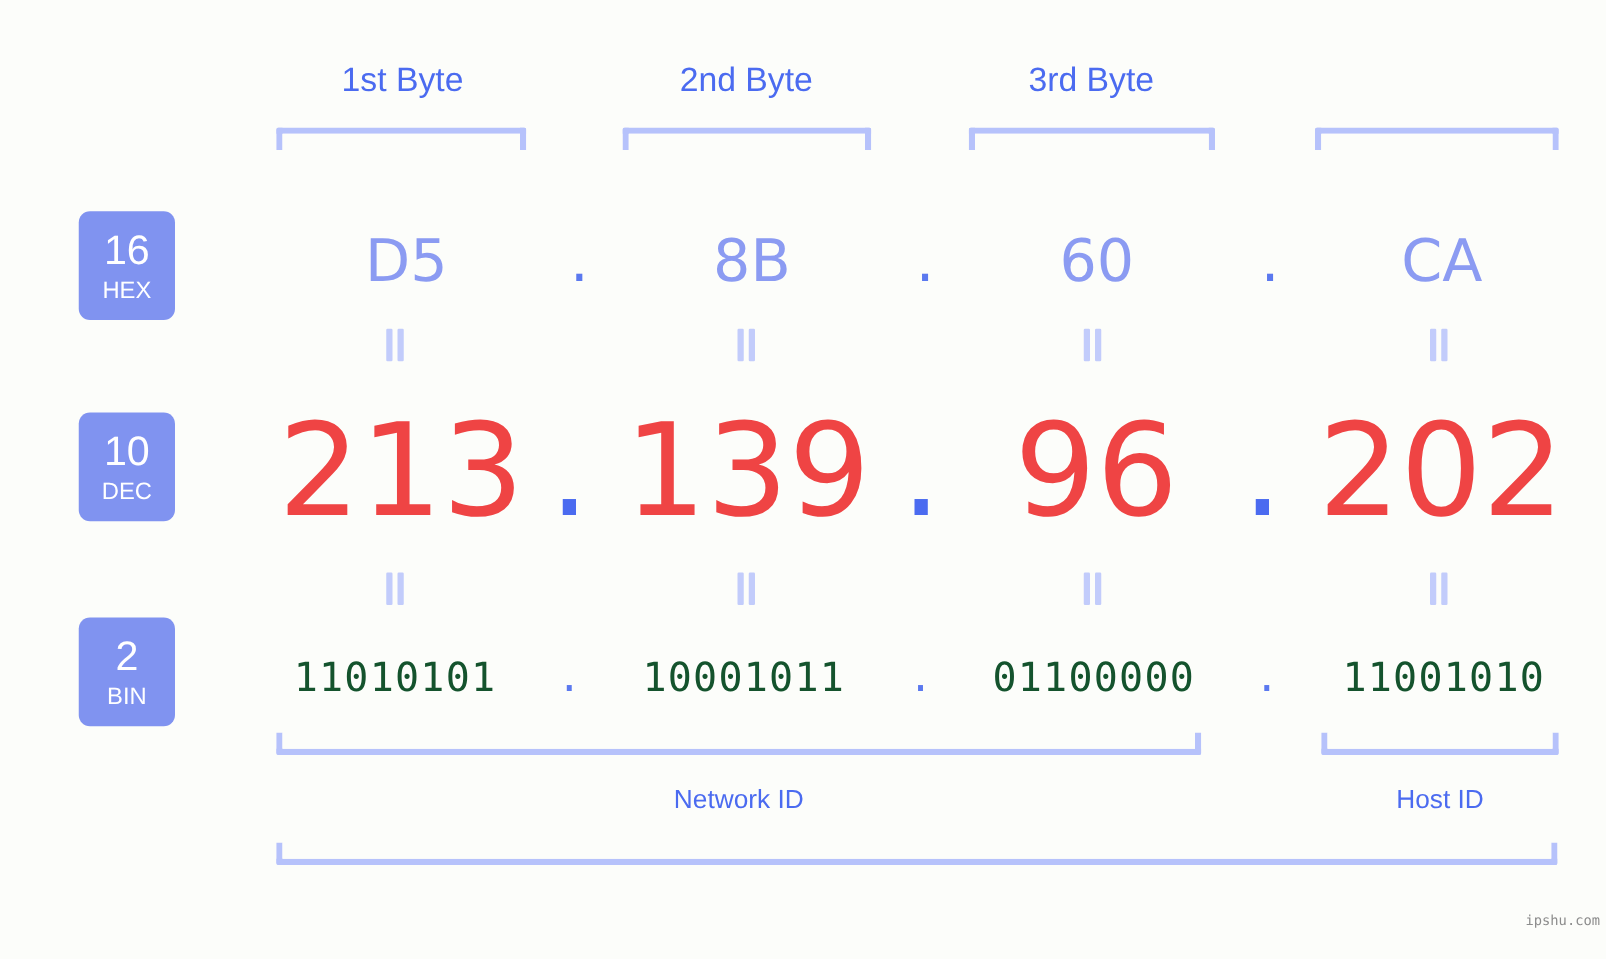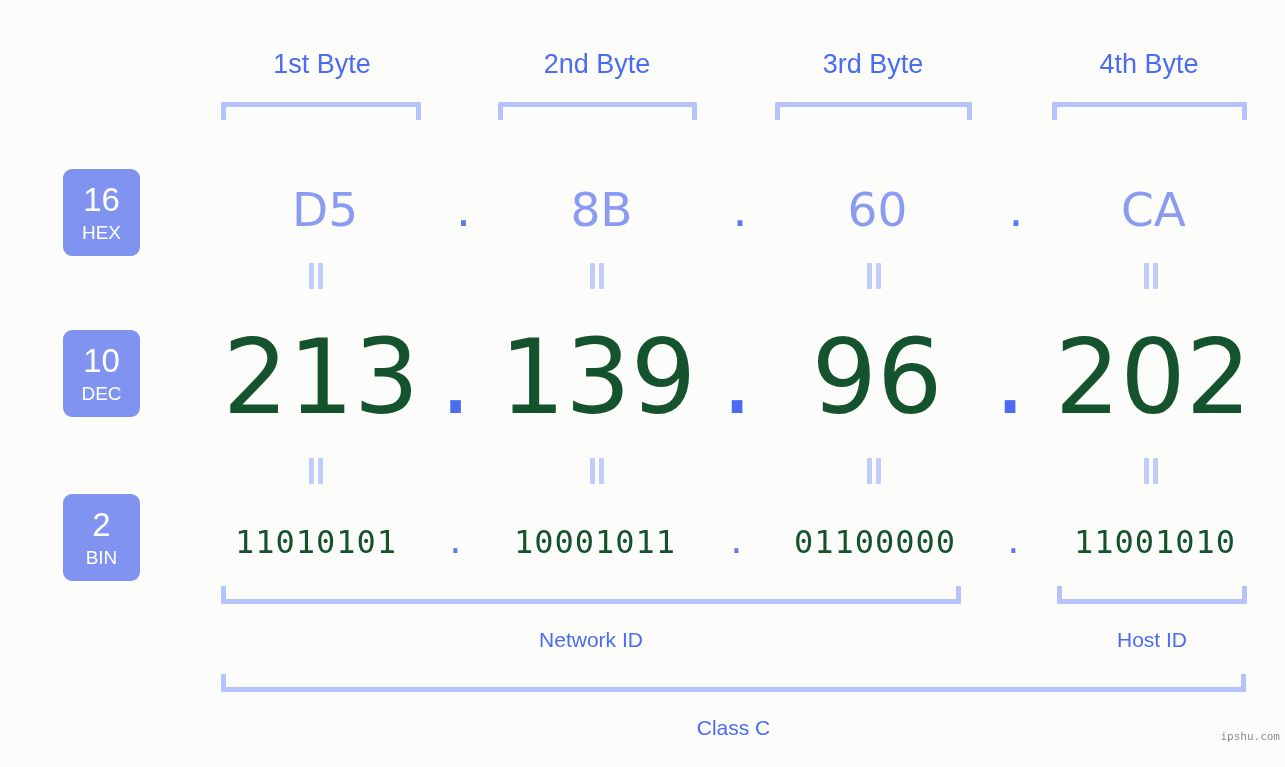--- a/index.html
+++ b/index.html
@@ -106,21 +106,21 @@
     font-size: 47px;
     color: #5b79ef;
     line-height: 80px;
     font-family: "DejaVu Sans", sans-serif;
   }
 
   
   #row-dec { top: 296px; height: 122px; }
   #row-dec .cell {
     font-size: 103px;
-    color: #14532d;
+    color: #ef4444;
     font-family: "DejaVu Sans", sans-serif;
     line-height: 122px;
     font-weight: 400;
   }
   #row-dec .dot {
     font-size: 103px;
     color: #4b6bf0;
     line-height: 122px;
     font-family: "DejaVu Sans", sans-serif;
   }
@@ -180,21 +180,20 @@
   }
 </style>
 </head>
 <body>
 
 <div id="stage">
 
   <div class="byte-label" style="left:204px; width:204px;">1st Byte</div>
   <div class="byte-label" style="left:481px; width:200px;">2nd Byte</div>
   <div class="byte-label" style="left:758px; width:198px;">3rd Byte</div>
-  <div class="byte-label" style="left:1035px; width:196px;">4th Byte</div>
 
   <div class="bracket-top" style="left:205px; width:200px;"></div>
   <div class="bracket-top" style="left:482px; width:199px;"></div>
   <div class="bracket-top" style="left:759px; width:197px;"></div>
   <div class="bracket-top" style="left:1036px; width:195px;"></div>
 
   <div class="badge" id="badge-hex">
     <span class="num">16</span>
     <span class="nm">HEX</span>
   </div>
@@ -247,17 +246,16 @@
     <div class="cell" style="left:1040px; width:190px;">11001010</div>
   </div>
 
   <div class="bracket-bottom" style="left:205px; top:570px; width:740px;"></div>
   <div class="bracket-bottom" style="left:1041px; top:570px; width:190px;"></div>
 
   <div class="sec-label" style="left:205px; top:612px; width:740px;">Network ID</div>
   <div class="sec-label" style="left:1041px; top:612px; width:190px;">Host ID</div>
 
   <div class="bracket-bottom" style="left:205px; top:658px; width:1025px;"></div>
-  <div class="sec-label" style="left:205px; top:700px; width:1025px;">Class C</div>
 
   <div id="watermark">ipshu.com</div>
 
 </div>
 
 </body></html>

